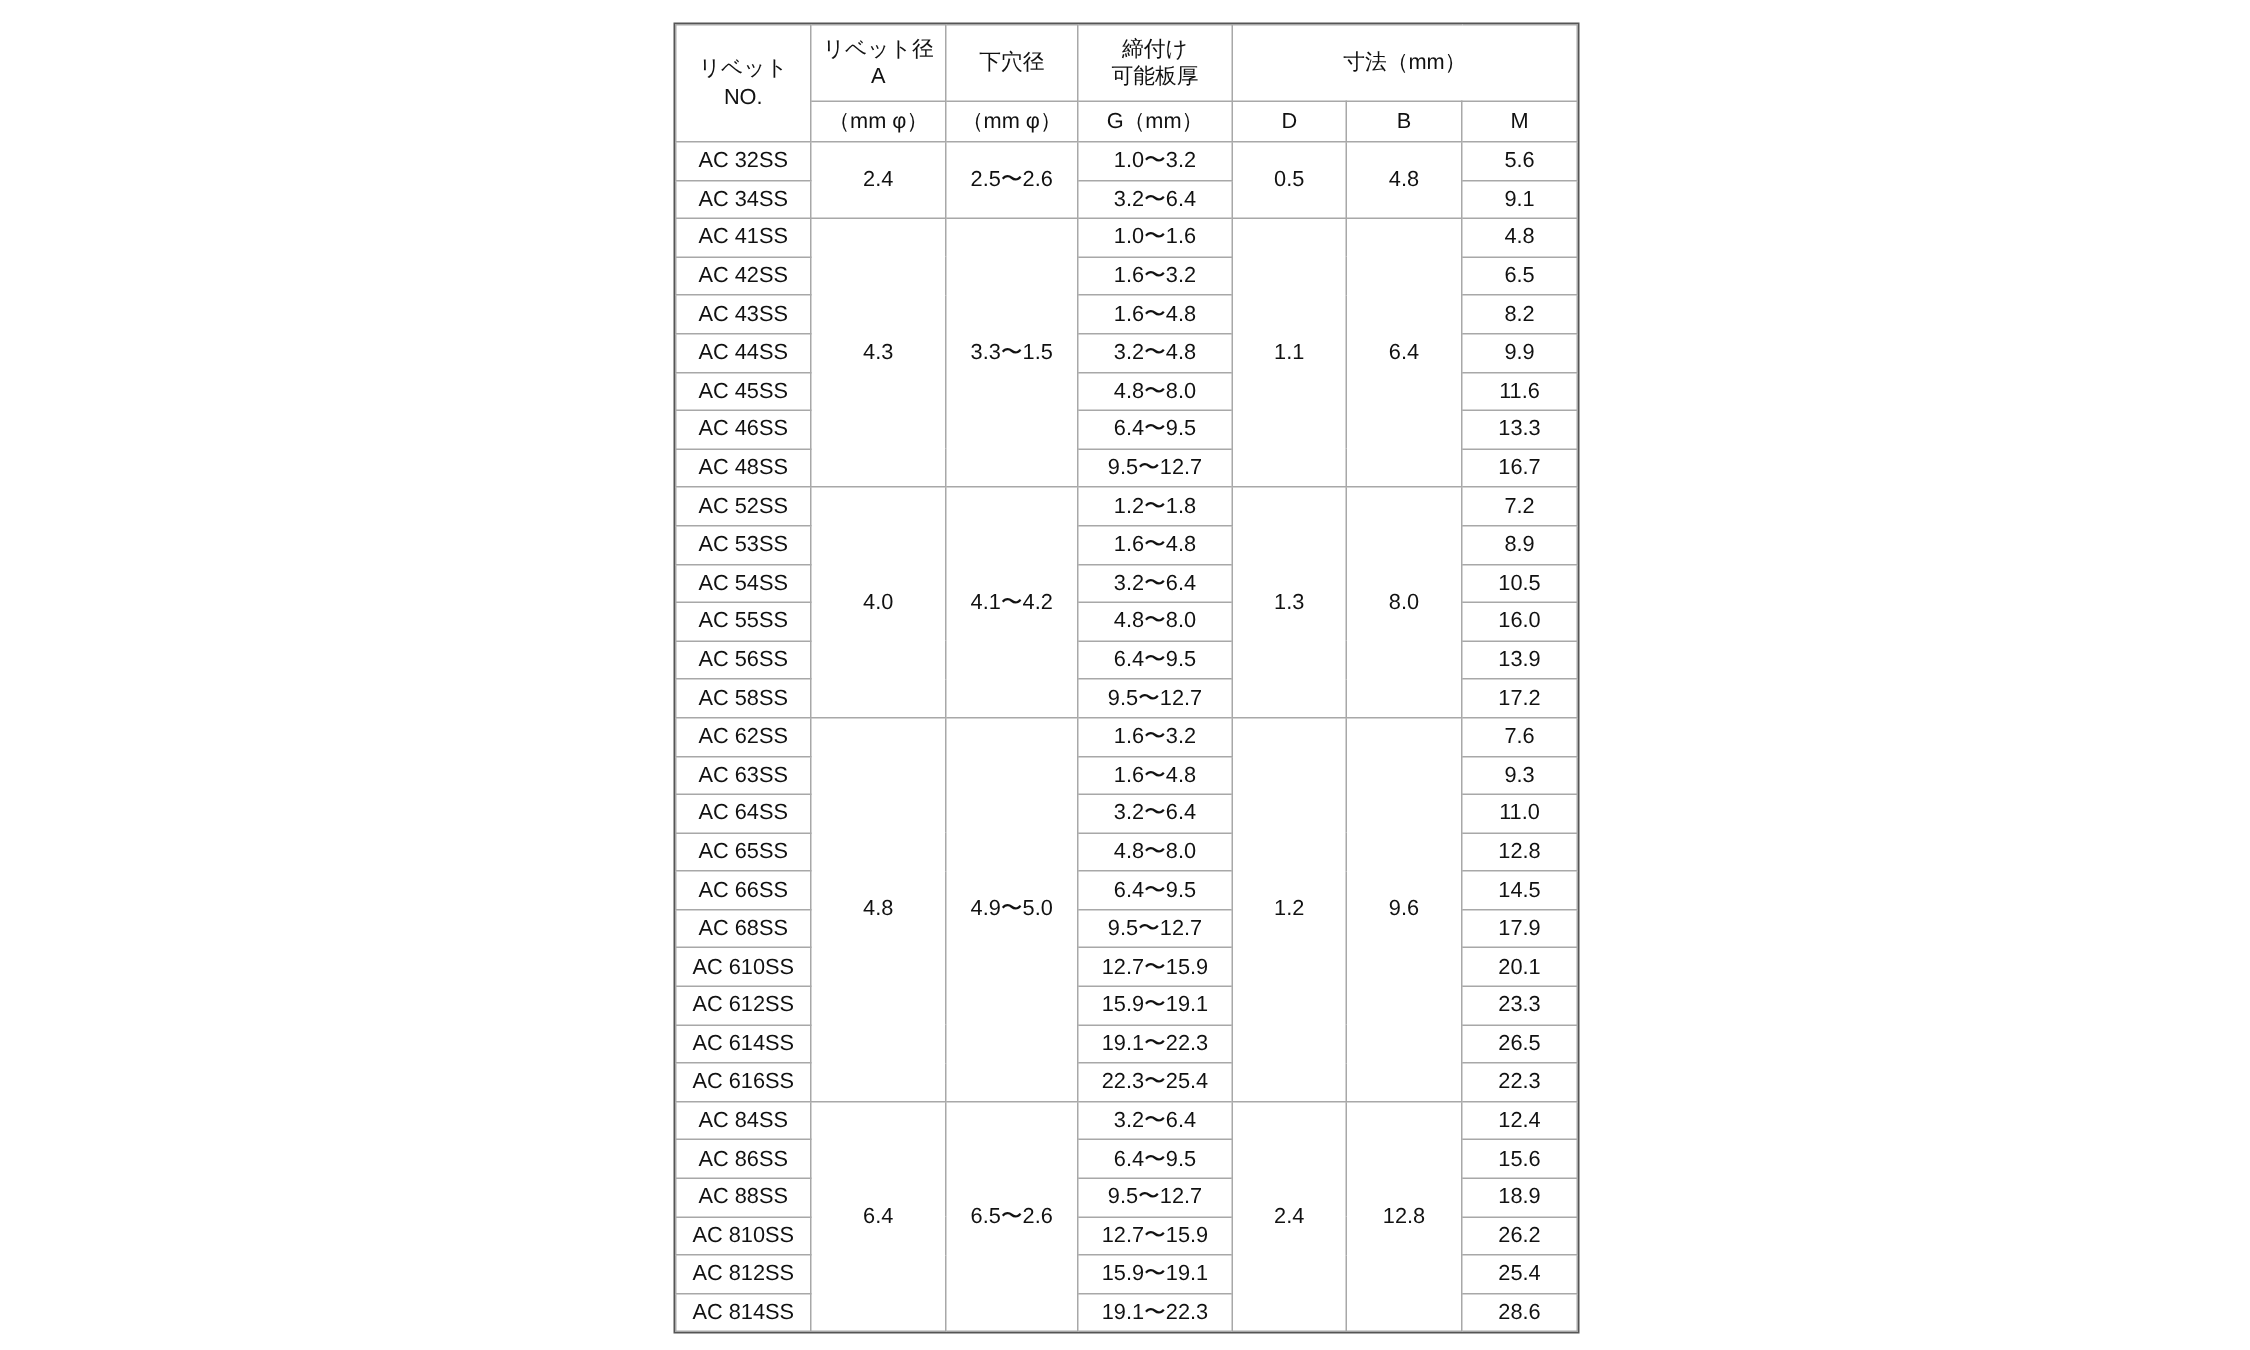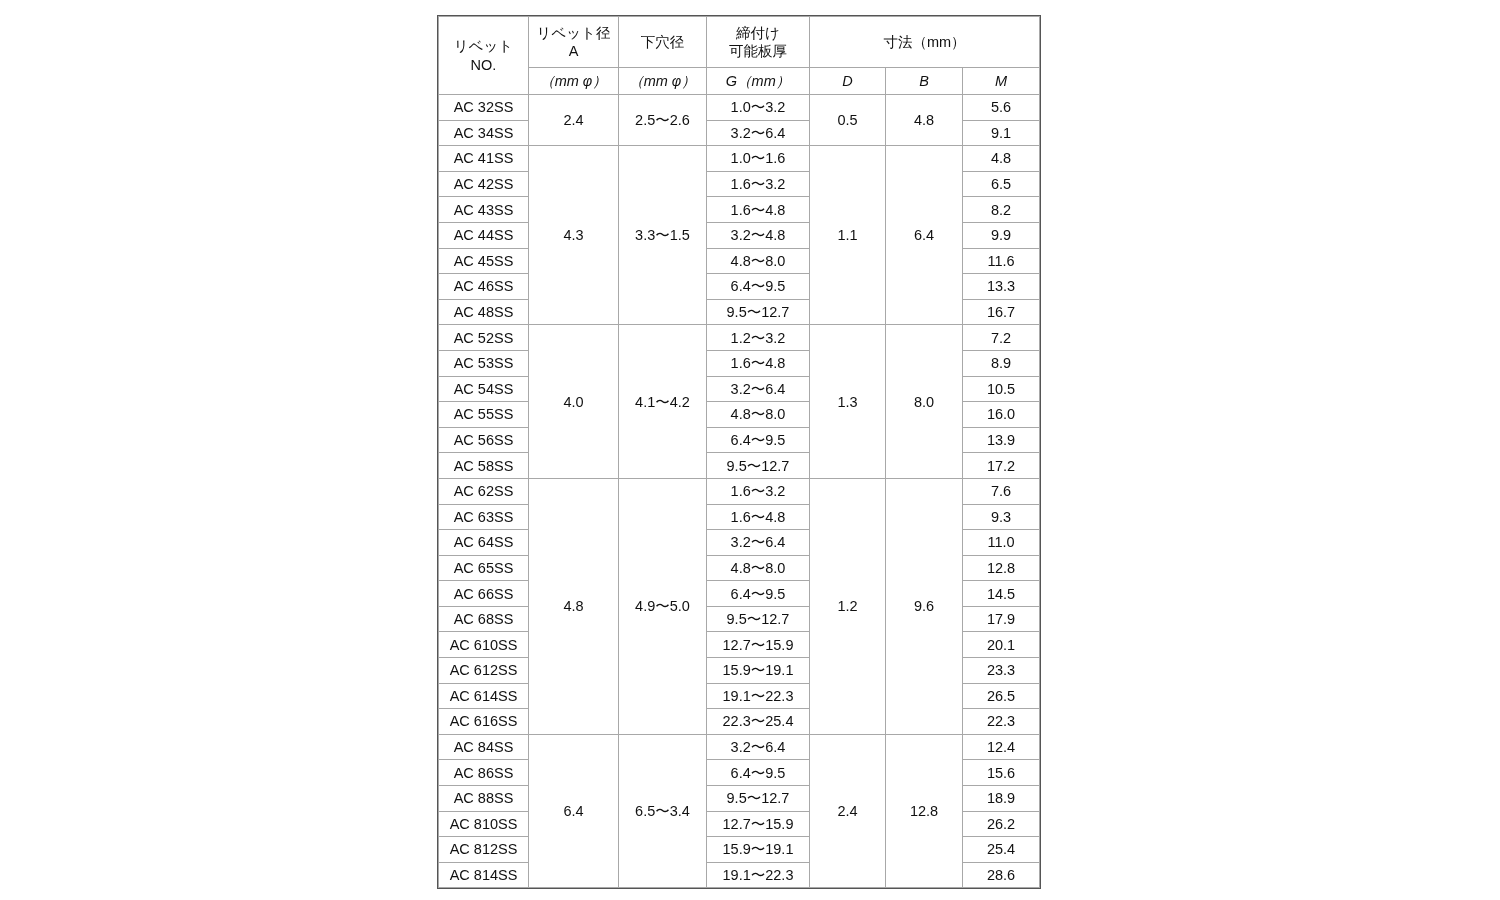--- a/index.html
+++ b/index.html
@@ -1,24 +1,24 @@
 <!DOCTYPE html>
 <html><head>
 <meta charset="utf-8">
 <style>
   html, body { margin:0; padding:0; background:#ffffff; }
   body { width:1500px; height:900px; position:relative; overflow:hidden;
          font-family:"Liberation Sans", "DejaVu Sans", sans-serif; color:#111; }
-  table.spec { position:absolute; left:438px; top:16px; border-collapse:collapse;
+  table.spec { position:absolute; left:450px; top:16px; border-collapse:collapse;
                table-layout:fixed; width:601px; font-size:14.5px; }
   table.spec td, table.spec th { border:1px solid #a8a8a8; text-align:center; vertical-align:middle;
                padding:0; font-weight:normal; line-height:1.25; white-space:nowrap; }
   table.spec { outline:1px solid #555; }
   th.h1 { height:50px; }
-  th.h2 { height:26px;font-style:italic; }
+  th.h2 { height:26px; }
   td { height:24.6px; }
   .hdr-top { display:block; }
 </style>
 </head>
 <body>
 
 <table class="spec">
   <colgroup>
     <col style="width:90px">
       <col style="width:90px">
@@ -107,21 +107,21 @@
       </tr>
       <tr>
         <td>AC 48SS</td>
         <td>9.5〜12.7</td>
         <td>16.7</td>
       </tr>
       <tr>
         <td>AC 52SS</td>
         <td rowspan="6">4.0</td>
         <td rowspan="6">4.1〜4.2</td>
-        <td>1.2〜3.2</td>
+        <td>1.2〜1.8</td>
         <td rowspan="6">1.3</td>
         <td rowspan="6">8.0</td>
         <td>7.2</td>
       </tr>
       <tr>
         <td>AC 53SS</td>
         <td>1.6〜4.8</td>
         <td>8.9</td>
       </tr>
       <tr>
@@ -194,21 +194,21 @@
         <td>26.5</td>
       </tr>
       <tr>
         <td>AC 616SS</td>
         <td>22.3〜25.4</td>
         <td>22.3</td>
       </tr>
       <tr>
         <td>AC 84SS</td>
         <td rowspan="6">6.4</td>
-        <td rowspan="6">6.5〜3.4</td>
+        <td rowspan="6">6.5〜2.6</td>
         <td>3.2〜6.4</td>
         <td rowspan="6">2.4</td>
         <td rowspan="6">12.8</td>
         <td>12.4</td>
       </tr>
       <tr>
         <td>AC 86SS</td>
         <td>6.4〜9.5</td>
         <td>15.6</td>
       </tr>

